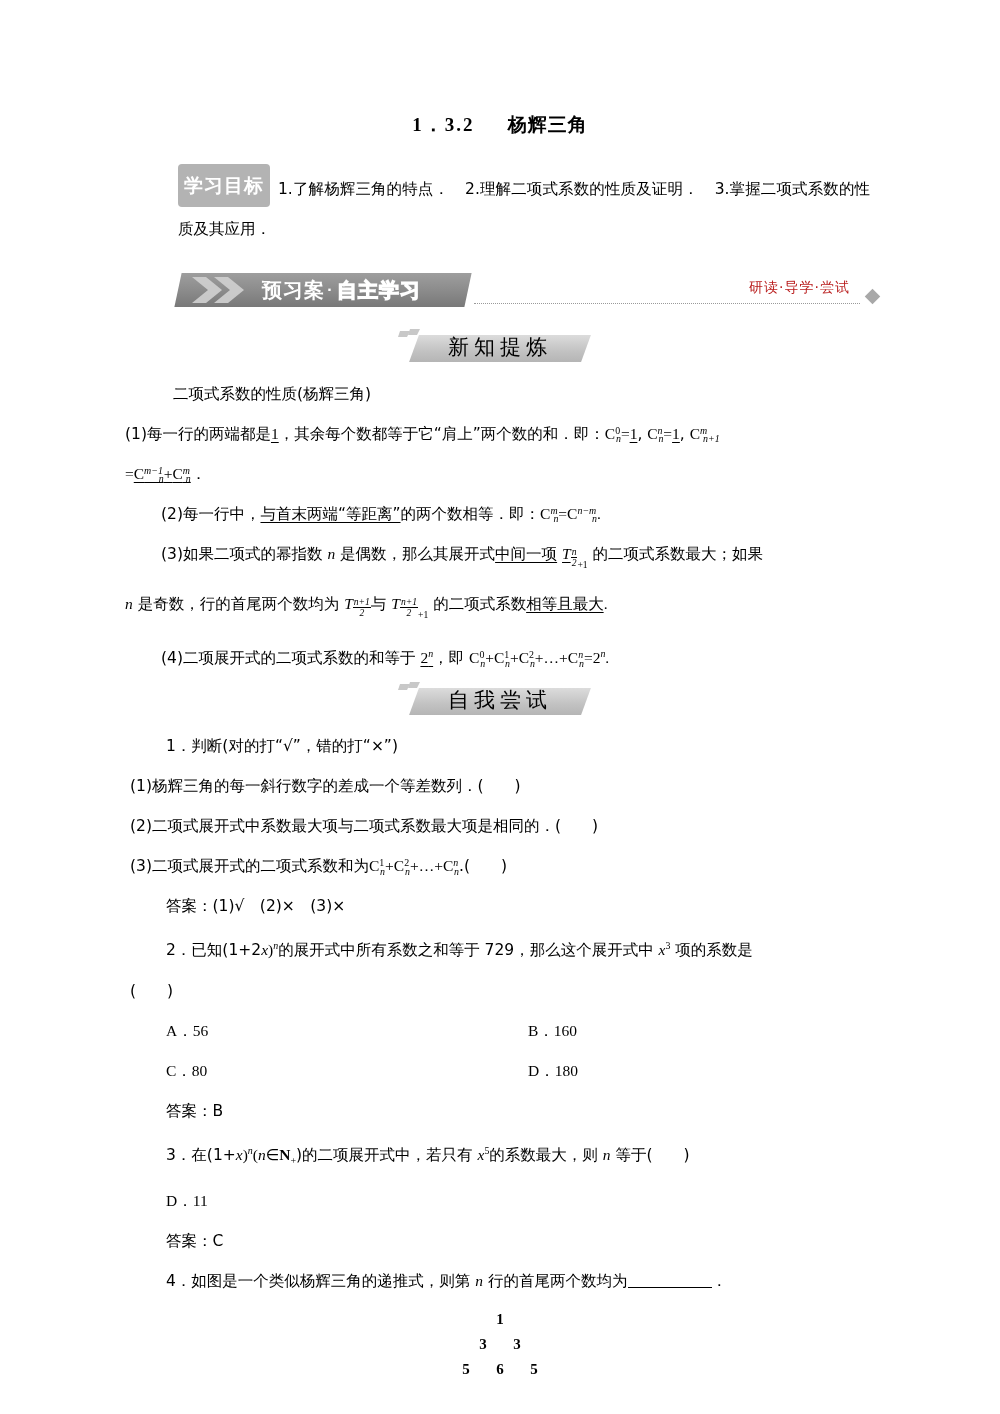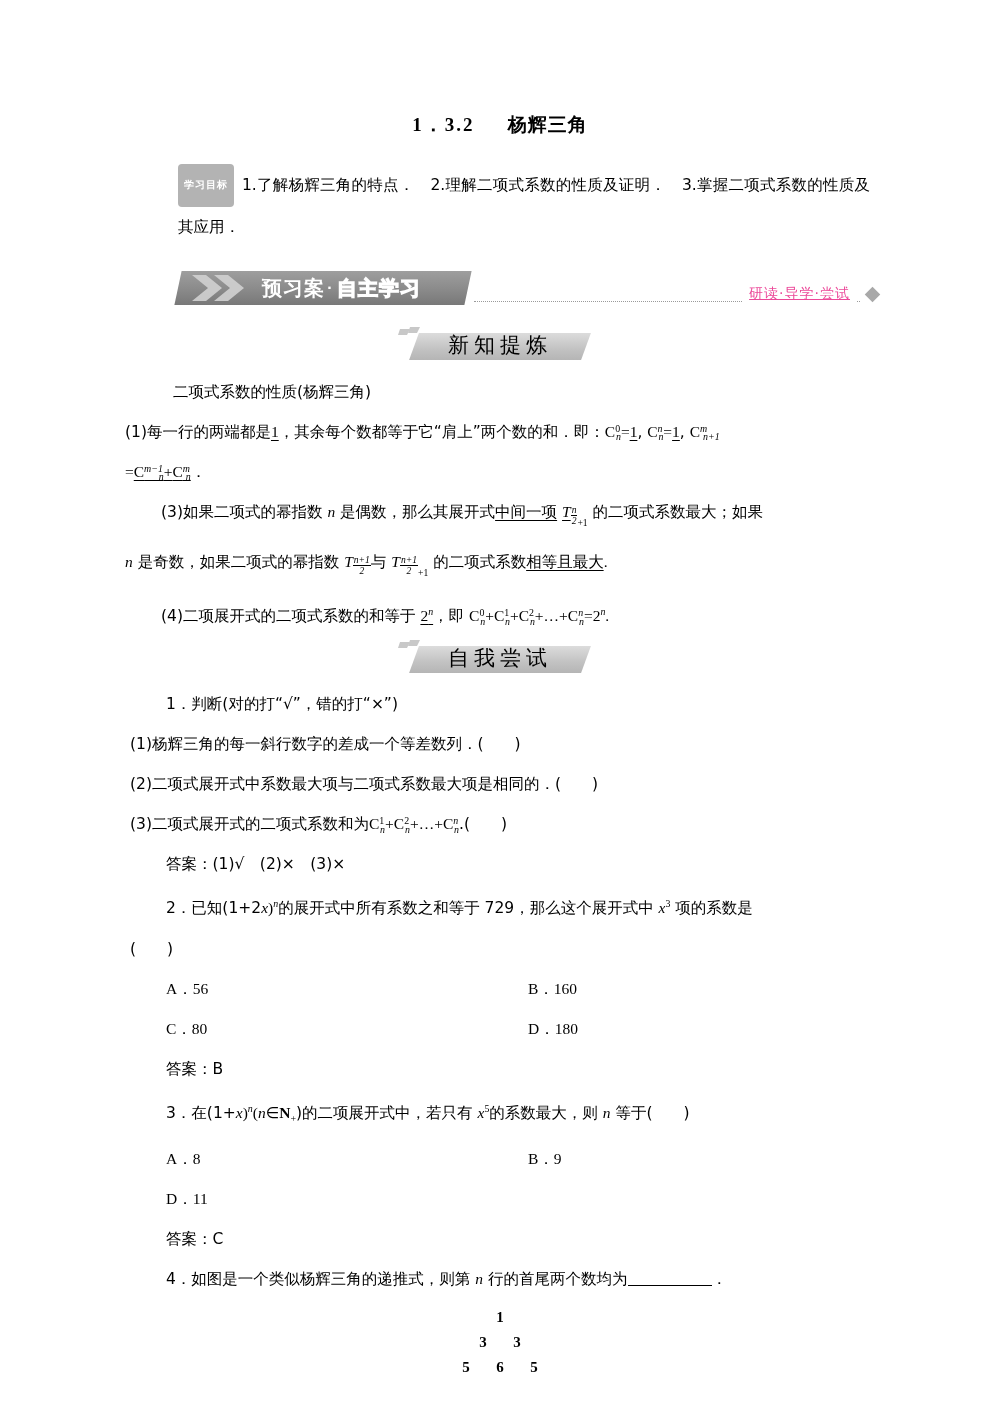--- a/index.html
+++ b/index.html
@@ -44,21 +44,21 @@
     padding: 0 130px 0 178px;
     font-size: 15.5px;
     line-height: 40px;
     font-family: "DejaVu Sans", "Liberation Sans", sans-serif;
     text-align: justify;
   }
   .badge {
     display: inline-block;
     background: #b3b3b3;
     color: #ffffff;
-    font-size: 10px;
+    font-size: 19px;
     font-weight: bold;
     border-radius: 4px;
     padding: 1px 6px 2px 6px;
     letter-spacing: 1px;
     vertical-align: 2px;
     margin-right: 8px;
     font-family: "DejaVu Sans", "Liberation Sans", sans-serif;
   }
   .obj-text { letter-spacing: 0px; }
   .obj-gap { display:inline-block; width: 16px; }
@@ -112,29 +112,28 @@
   .banner-dotline {
     position: absolute;
     left: 296px;
     right: 30px;
     top: 32px;
     border-top: 1px dotted #9a9a9a;
   }
   .banner-right {
     position: absolute;
     right: 34px;
-    top: 16px;
+    top: 8px;
     font-size: 14px;
-    color: #ec4899;
+    color: #b91c1c;
     font-family: "DejaVu Sans", "Liberation Sans", sans-serif;
     letter-spacing: 1px;
     background: #fff;
     padding: 0 6px;
     z-index: 2;
-    text-decoration: underline;
   }
   .banner-diamond {
     position: absolute;
     right: 12px;
     top: 20px;
     width: 11px;
     height: 11px;
     background: #a8a8a8;
     transform: rotate(45deg);
   }
@@ -306,32 +305,35 @@
     <div class="lead-in">二项式系数的性质(杨辉三角)</div>
 
     <div class="p-ind">
       <span>(1)每一行的两端都是</span><span class="serif u">1</span><span>，其余每个数都等于它“肩上”两个数的和．即：</span><span class="comb combplain"><span>C</span><sup>0</sup><sub>n</sub></span><span class="serif">=</span><span class="serif u">1</span>,&nbsp;<span class="comb"><span>C</span><sup>n</sup><sub>n</sub></span><span class="serif">=</span><span class="serif u">1</span>,&nbsp;<span class="comb"><span>C</span><sup>m</sup><sub>n+1</sub></span>
     </div>
 
     <div class="p-ind">
       <span class="serif">=</span><span class="comb u"><span>C</span><sup>m−1</sup><sub>n</sub></span><span class="serif u">+</span><span class="comb u"><span>C</span><sup>m</sup><sub>n</sub></span><span>．</span>
     </div>
 
+    <div class="p-ind2">
+      <span>(2)每一行中，</span><span class="u">与首末两端“等距离”</span><span>的两个数相等．即：</span><span class="comb"><span>C</span><sup>m</sup><sub>n</sub></span><span class="serif">=</span><span class="comb"><span>C</span><sup>n−m</sup><sub>n</sub></span><span class="serif">.</span>
+    </div>
 
     <div class="p-ind2">
       <span>(3)如果二项式的幂指数</span>
       <span class="mvar">n</span>
       <span>是偶数，那么其展开式</span><span class="u">中间一项</span>
       <span class="u"><span class="mvar">T</span><span class="frac"><span class="num">n</span><span class="den">2</span></span><span class="subfix">+1</span></span>
       <span>的二项式系数最大；如果</span>
     </div>
 
     <div class="p-ind">
       <span class="mvar">n</span>
-      <span>是奇数，如果二项式的幂指数</span>
+      <span>是奇数，行的首尾两个数均为</span>
       <span><span class="mvar">T</span><span class="frac"><span class="num">n+1</span><span class="den">2</span></span></span><span>与</span>
       <span><span class="mvar">T</span><span class="frac"><span class="num">n+1</span><span class="den">2</span></span><span class="subfix">+1</span></span>
       <span>的二项式系数</span><span class="u">相等且最大</span><span class="serif">.</span>
     </div>
 
     <div class="p-ind2">
       <span>(4)二项展开式的二项式系数的和等于</span>
       <span class="serif u"><span>2</span><sup style="font-style:italic;font-size:64%">n</sup></span><span>，即</span>
       <span class="comb combplain"><span>C</span><sup>0</sup><sub>n</sub></span><span class="serif">+</span><span class="comb combplain"><span>C</span><sup>1</sup><sub>n</sub></span><span class="serif">+</span><span class="comb combplain"><span>C</span><sup>2</sup><sub>n</sub></span><span class="serif">+…+</span><span class="comb"><span>C</span><sup>n</sup><sub>n</sub></span><span class="serif">=</span><span class="serif"><span>2</span><sup style="font-style:italic;font-size:64%">n</sup></span><span class="serif">.</span>
     </div>
@@ -372,24 +374,20 @@
     </div>
     <div class="row">答案：B</div>
 
     <div class="row">
       <span>3．在(1+</span><span class="mvar">x</span><span class="serif">)</span><sup class="mvar" style="font-size:64%">n</sup><span class="serif">(</span><span class="mvar">n</span><span class="serif">∈</span><span class="serif" style="font-weight:bold">N</span><sub class="serif" style="font-size:64%">+</sub><span>)的二项展开式中，若只有</span>
       <span class="mvar">x</span><sup class="serif" style="font-size:64%">5</sup><span>的系数最大，则</span>
       <span class="mvar">n</span>
       <span>等于(　　)</span>
     </div>
     <div class="opts">
-      <div class="col"><span class="serif">A．</span><span class="serif">8</span></div>
-      <div class="col"><span class="serif">B．</span><span class="serif">9</span></div>
-    </div>
-    <div class="opts">
       <div class="col"><span class="serif">D．</span><span class="serif">11</span></div>
     </div>
     <div class="row">答案：C</div>
 
     <div class="row">
       <span>4．如图是一个类似杨辉三角的递推式，则第</span>
       <span class="mvar">n</span>
       <span>行的首尾两个数均为</span><span class="fillblank"></span><span>．</span>
     </div>
   </div>

